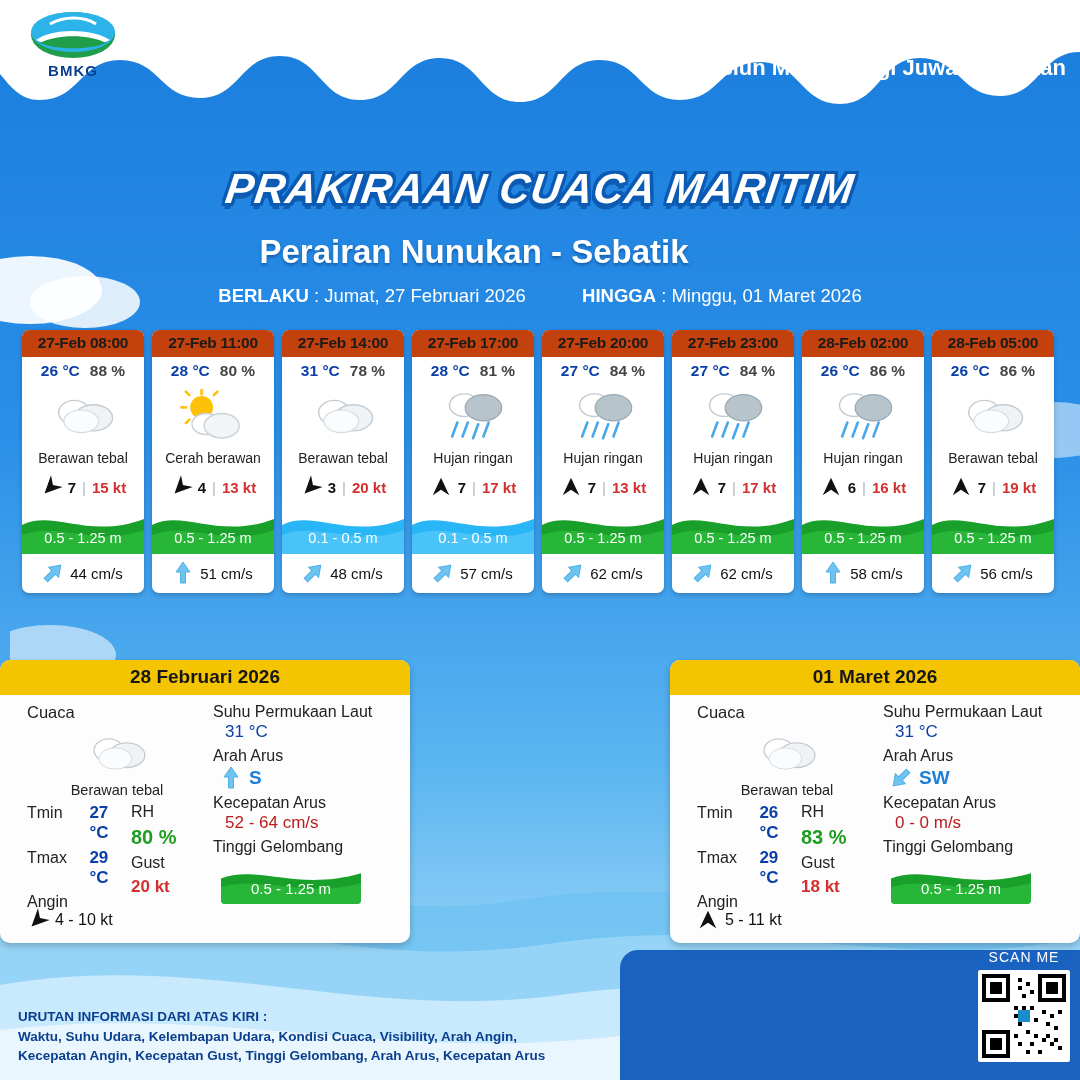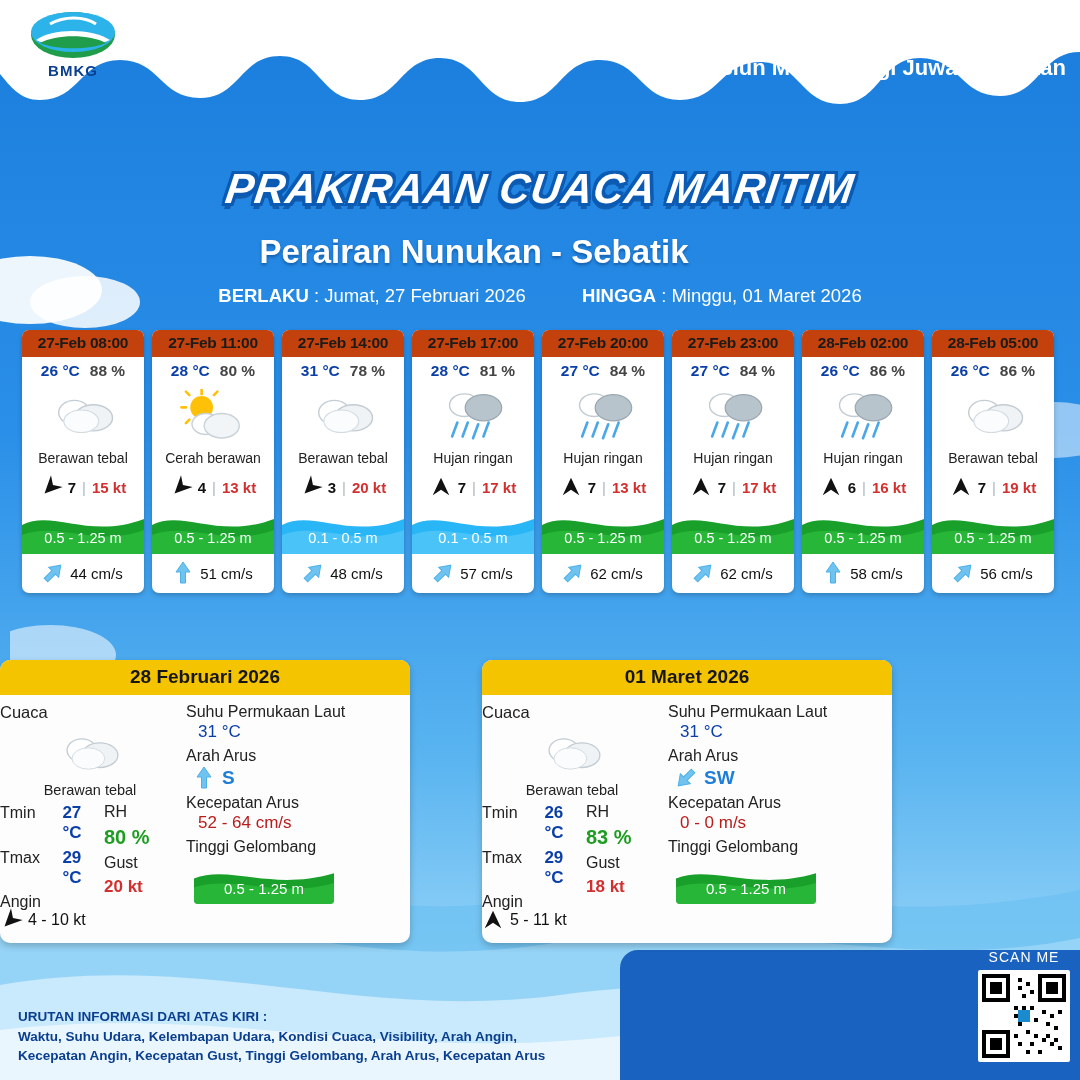--- a/index.html
+++ b/index.html
@@ -92,31 +92,31 @@
   }
   .wave-box.green .lbl { color:#ffffff; }
   .card-cur {
     display:flex; align-items:center; justify-content:center; gap:7px;
     padding:7px 0 8px; font-size:15px; color:#111;
   }
 
   
   .daily-wrap {
     position:absolute; top:660px; left:0; width:1080px; z-index:6;
-    display:flex; justify-content:flex-start; gap:72px;
+    display:flex; justify-content:space-between; gap:72px;
   }
   .daily {
     width:410px; background:#fdfdfd; border-radius:10px; overflow:hidden;
     box-shadow:0 3px 7px rgba(0,0,0,.22);
   }
   .daily-head {
     background:#f5c400; color:#161616; text-align:center;
     font-size:19px; font-weight:bold; padding:6px 0 7px;
   }
-  .daily-body { display:flex; padding:8px 0 12px; }
+  .daily-body { display:flex; padding:8px 0 12px;margin-left:27px; }
   .d-left { width:180px; }
   .d-right { flex:1; padding-left:6px; }
   .d-label { font-size:16.5px; color:#222; }
   .d-ico { height:62px; display:flex; align-items:center; justify-content:center; }
   .d-cond { text-align:center; font-size:14.5px; color:#222; margin-top:-2px; }
   .d-row { display:flex; align-items:baseline; margin-top:5px; }
   .d-k { font-size:16px; color:#222; width:64px; }
   .d-v { font-size:17px; font-weight:bold; color:#0b3fa8; }
   .d-v.red { color:#d32f2f; }
   .d-v.green { color:#1f9d22; font-size:20px; }

